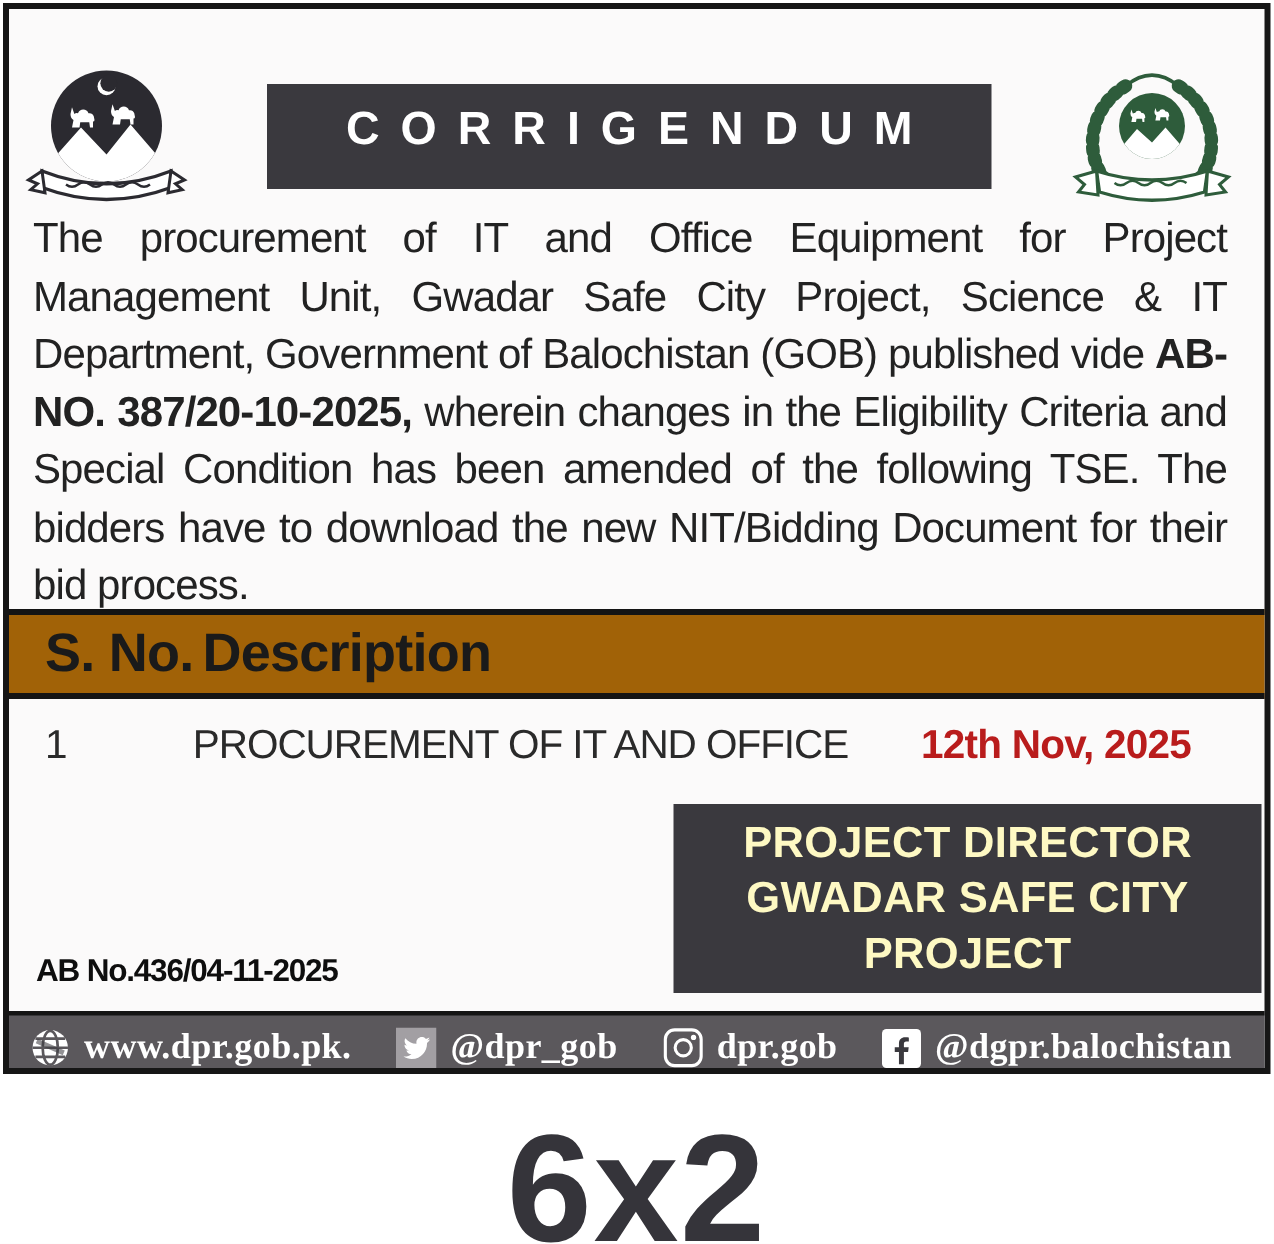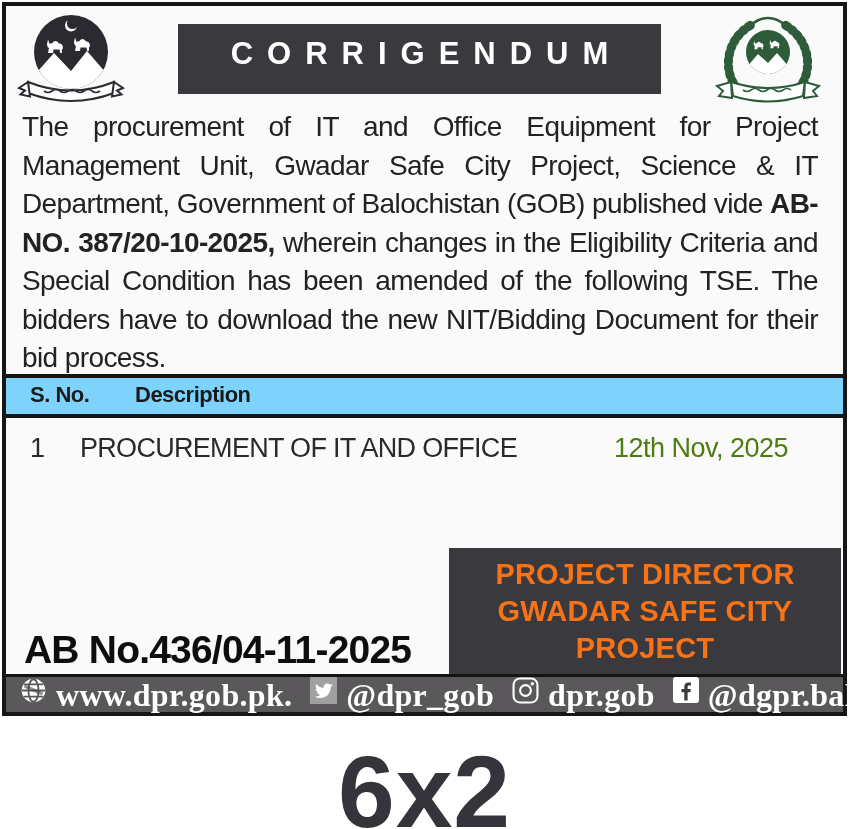--- a/index.html
+++ b/index.html
@@ -11,21 +11,21 @@
     overflow: hidden;
   }
   .ad {
     width: 845px; height: 714px;
     margin: 2px;
     border: 4px solid #161616;
     background: #fbfafa;
     display: flex; flex-direction: column;
   }
   
-  .masthead { display: flex; align-items: flex-start; padding: 6px 4px 0 10px; height: 96px; flex: 0 0 auto; }
+  .masthead { display: flex; align-items: flex-start; padding: 6px 4px 0 10px; height: 96px; flex: 0 0 auto; margin-top: 32px; }
   .logo { flex: 0 0 auto; }
   .title-bar {
     flex: 1 1 auto;
     margin: 12px 36px 0 52px;
     height: 70px;
     background: #3a393e;
     display: flex; align-items: center; justify-content: center;
     color: #ffffff;
     font-weight: bold;
     font-size: 31px;
@@ -44,76 +44,76 @@
     height: 272px;
     flex: 0 0 auto;
   }
   .notice-text .b { font-weight: bold; }
   
   .table-head {
     flex: 0 0 auto;
     display: grid;
     grid-template-columns: 105px 476px auto;
     padding: 4px 0 6px 24px;
-    background: #7dd3fc;
+    background: #a16207;
     border-top: 4px solid #141414;
     border-bottom: 4px solid #141414;
     font-weight: bold;
-    font-size: 22px;
+    font-size: 36px;
     letter-spacing: -0.5px;
     color: #1a1a1a;
   }
   .table-row {
     flex: 0 0 auto;
     display: grid;
     grid-template-columns: 50px 534px auto;
     padding: 12px 0 0 24px;
     font-size: 27px;
     letter-spacing: -0.7px;
     line-height: 36px;
     color: #2a2a2a;
   }
-  .table-row .date { font-weight: normal; letter-spacing: -0.5px; color: #4d7c0f; }
-  .desc-line { display: block; }
+  .table-row .date { font-weight: bold; letter-spacing: -0.5px; color: #b91c1c; }
+  .desc-line { display: block; text-align: center; }
   .tse { font-weight: bold; }
   
   .bottom-area { position: relative; flex: 1 1 auto; }
   .sig-box {
-    position: absolute; right: 2px; bottom: 0;
+    position: absolute; right: 2px; bottom: 12px;
     width: 392px; height: 126px;
     background: #3a393e;
-    color: #f97316;
+    color: #fef9c3;
     font-weight: bold;
     font-size: 29px;
     line-height: 37px;
     letter-spacing: 0.2px;
     text-align: center;
     display: flex; flex-direction: column; justify-content: center;
   }
   .ab-number {
-    position: absolute; left: 18px; bottom: 2px;
-    font-weight: bold;
-    font-size: 39px;
+    position: absolute; left: 18px; bottom: 14px;
+    font-weight: bold;
+    font-size: 21px;
     letter-spacing: -0.8px;
     color: #0e0e0e;
   }
   
   .footer-bar {
     flex: 0 0 auto;
     height: 38px;
     margin-top: 0;
     background: #5b585c;
     border-top: 3px solid #141414;
-    display: flex; align-items: flex-start;
+    display: flex; align-items: flex-end;
     gap: 9px;
     padding-left: 14px;
     color: #ffffff;
     font-family: "Liberation Serif", serif;
     font-weight: bold;
-    font-size: 32px;
+    font-size: 24px;
     letter-spacing: 0.3px;
   }
   .footer-bar .sep { width: 12px; }
   .footer-bar svg { display: block; }
   
   .size-label {
     text-align: center;
     font-weight: bold;
     font-size: 102px;
     line-height: 100px;

